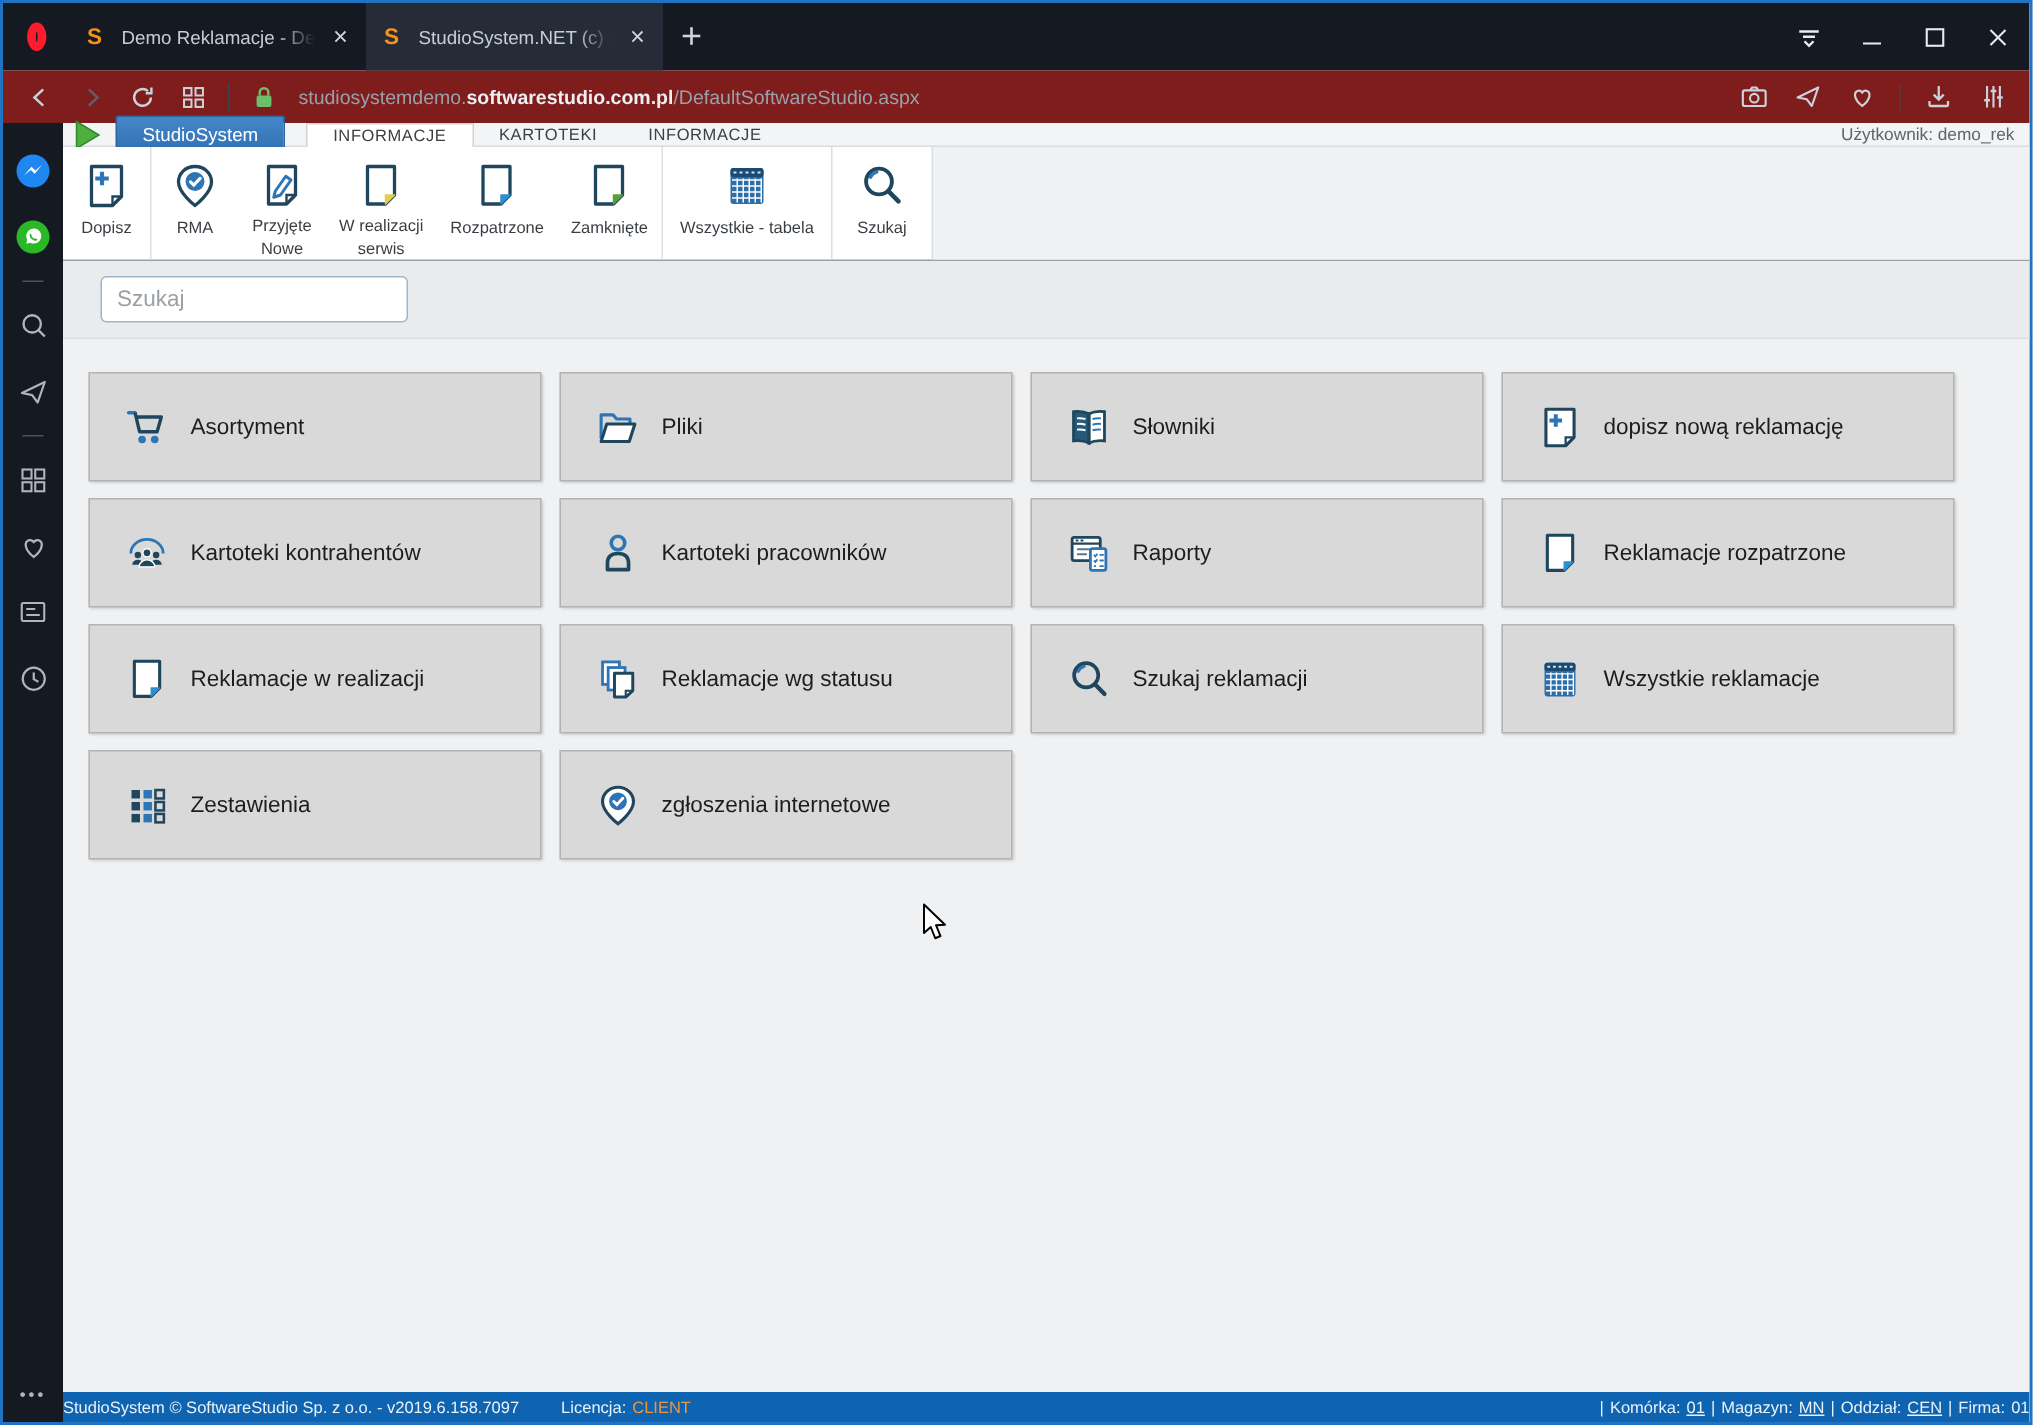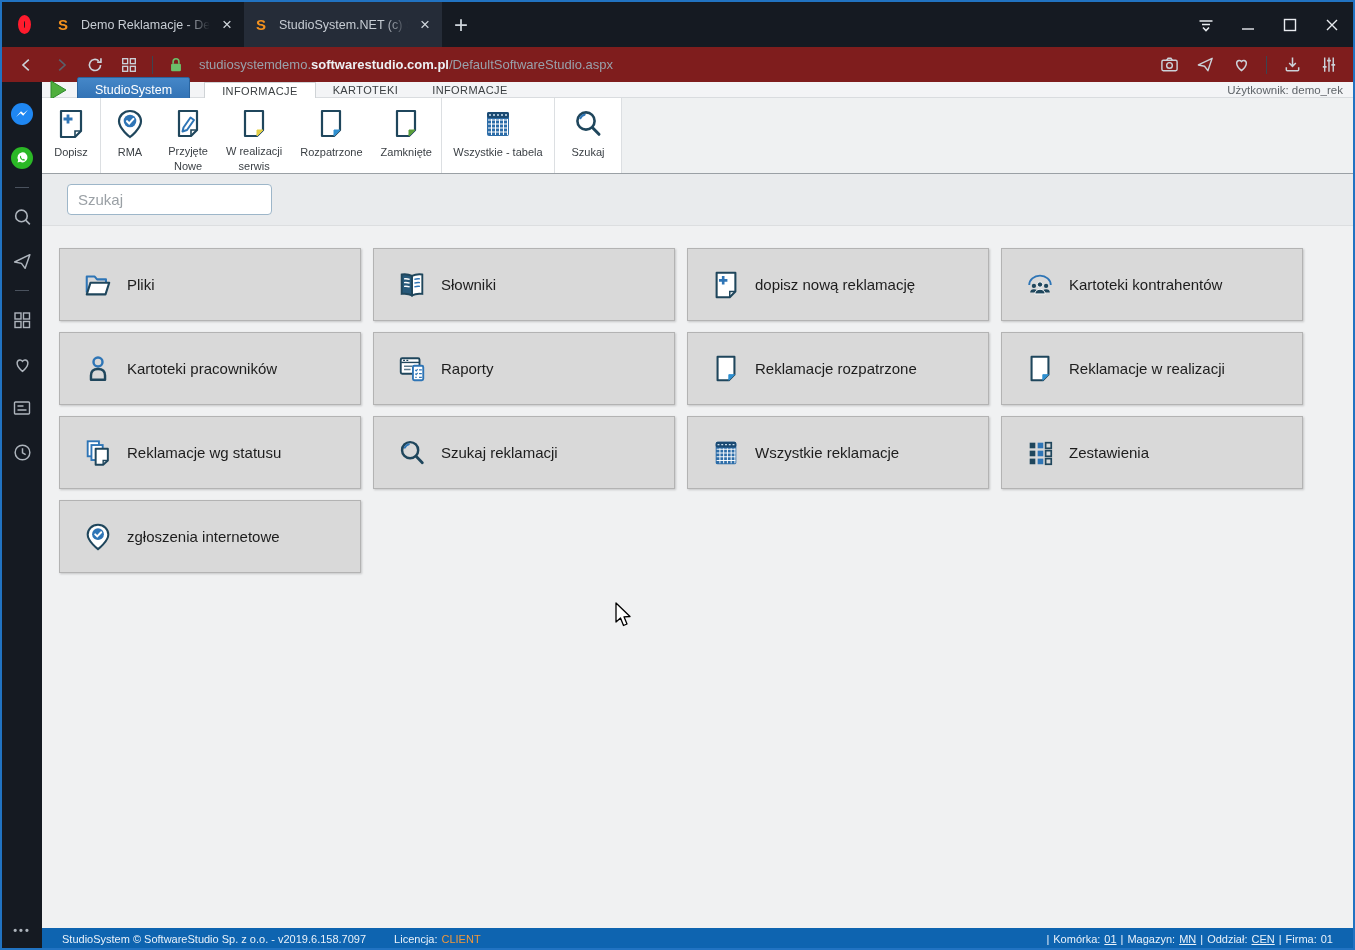--- a/index.html
+++ b/index.html
@@ -56,21 +56,21 @@
   .search-input { width:205px; height:31px; border:1px solid #9db6c9; border-radius:4px; background:#fff;
     font-size:15px; padding:0 10px; color:#444; font-family:"Liberation Sans",sans-serif; }
   .search-input::placeholder { color:#9aa0a5; }
   
   .content { flex:1; padding:22px 0 0 17px; position:relative; }
   .tiles { display:grid; grid-template-columns:repeat(4,302px); grid-auto-rows:73px; gap:11px 12px; }
   .tile { background:#d9d9d9; border:1px solid #b3b3b3; box-shadow:1px 1px 2px rgba(0,0,0,.18);
     display:flex; align-items:center; padding-left:23px; gap:14px; }
   .tile-lbl { font-size:15px; color:#1d1d1d; }
   
-  .statusbar { height:22px; background:#0e64b0; color:#eaf2fa; font-size:11px; display:flex; align-items:center; padding:0 20px; }
+  .statusbar { height:22px; background:#0e64b0; color:#eaf2fa; font-size:11px; display:flex; align-items:center; padding:0 0; }
   .sb-copy { margin-right:28px; }
   .sb-lic-val { color:#f0973c; margin-left:4px; }
   .sb-right { margin-left:auto; display:flex; align-items:center; gap:4px; white-space:nowrap; }
   .sb-item { display:flex; gap:4px; }
   .sb-val.u { text-decoration:underline; }
   
   .cursor { position:absolute; left:612px; top:600px; z-index:50; }
   svg { display:block; }
 </style>
 </head>
@@ -420,20 +420,28 @@
 
     <div class="search-row">
       <input class="search-input" type="text" placeholder="Szukaj" style="">
     </div>
 
     <div class="content">
       <div class="tiles">
         <div class="tile">
           <span>
               <svg width="30" height="30" viewBox="0 0 32 32">
+                <use href="#i-cart"></use>
+              </svg>
+            </span>
+          <span class="tile-lbl">Asortyment</span>
+        </div>
+        <div class="tile">
+          <span>
+              <svg width="30" height="30" viewBox="0 0 32 32">
                 <use href="#i-folder"></use>
               </svg>
             </span>
           <span class="tile-lbl">Pliki</span>
         </div>
         <div class="tile">
           <span>
               <svg width="30" height="30" viewBox="0 0 32 32">
                 <use href="#i-book"></use>
               </svg>

